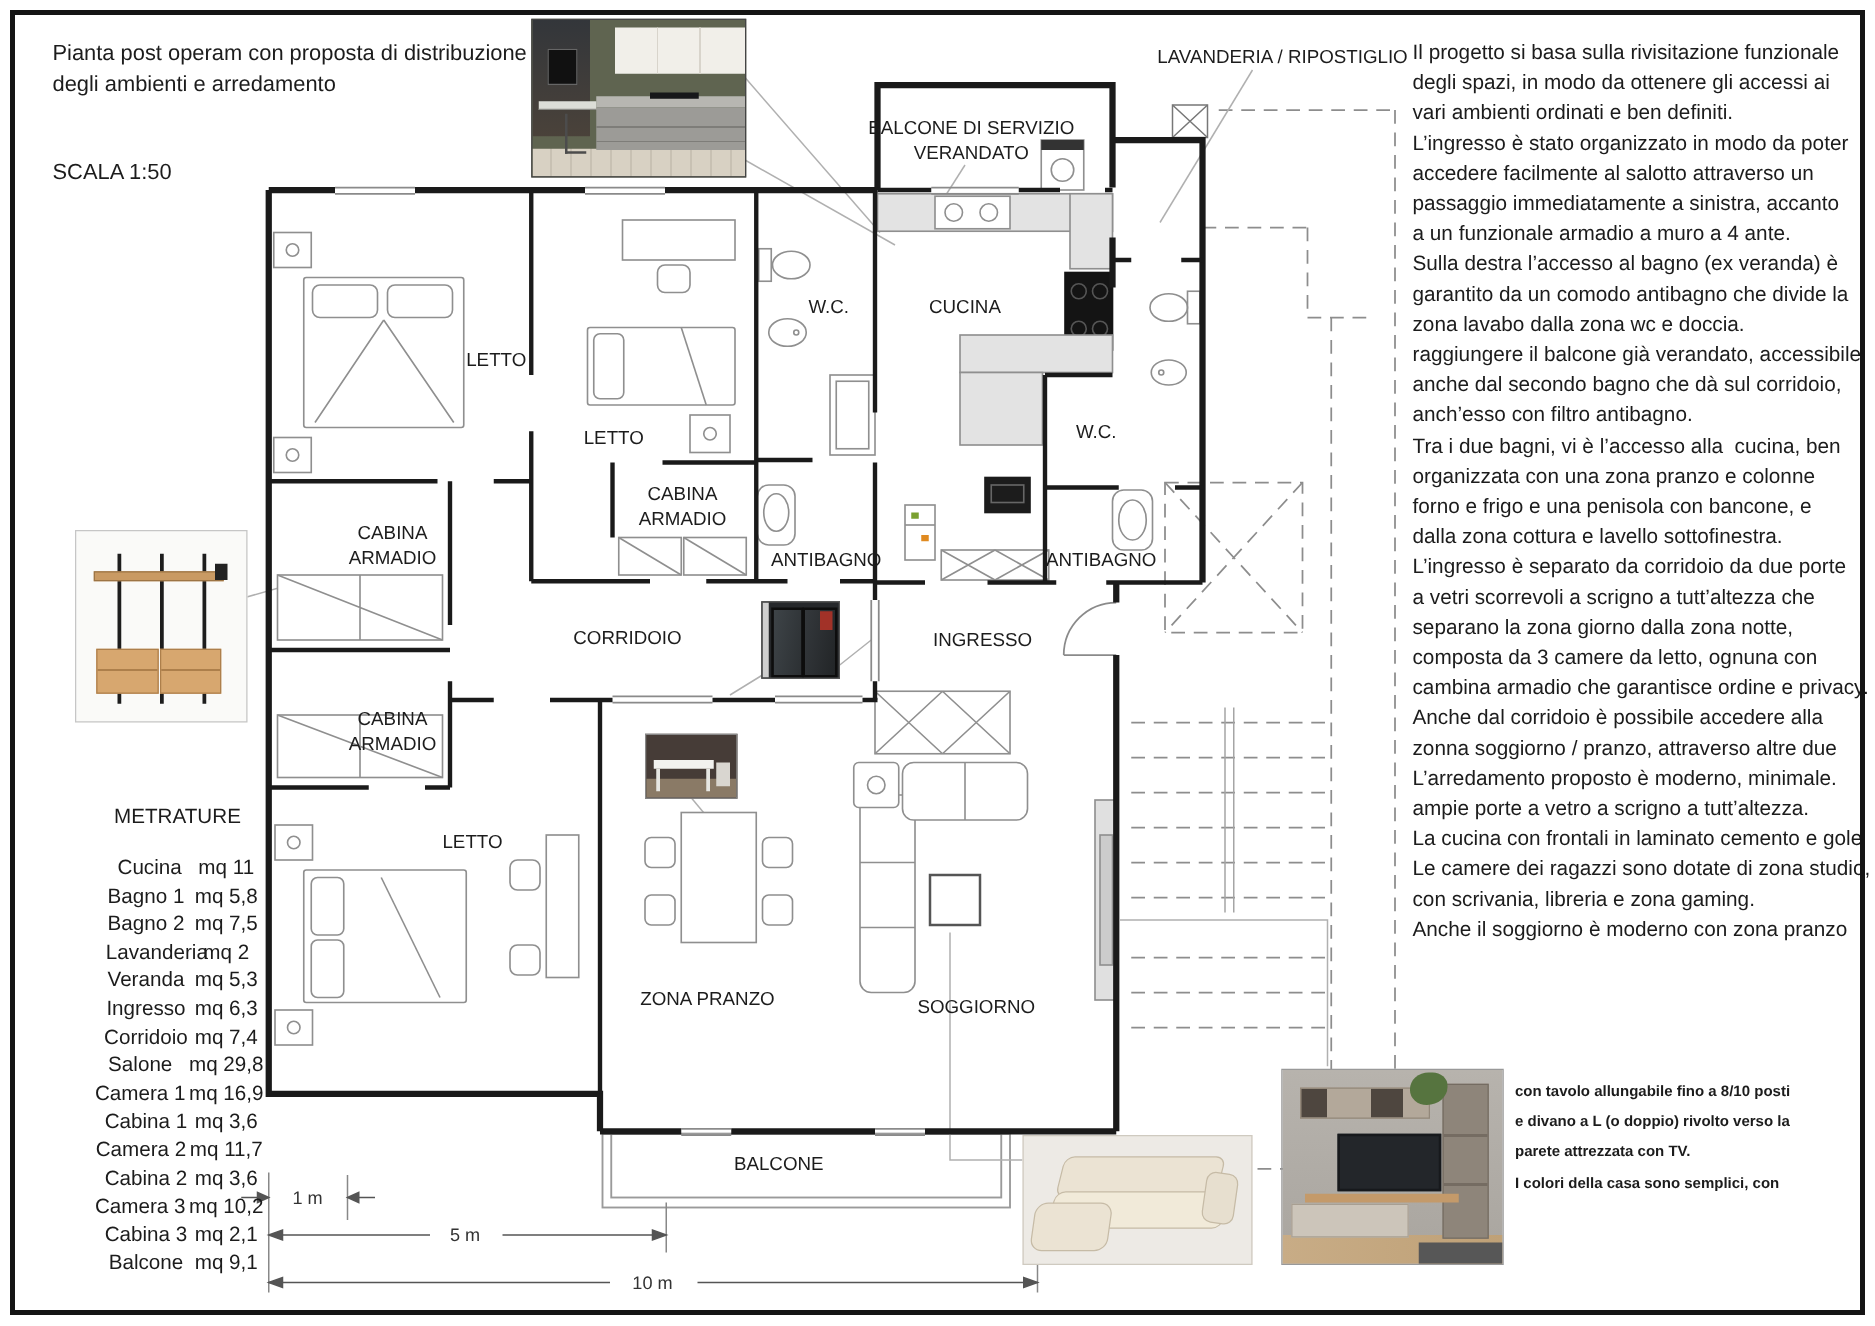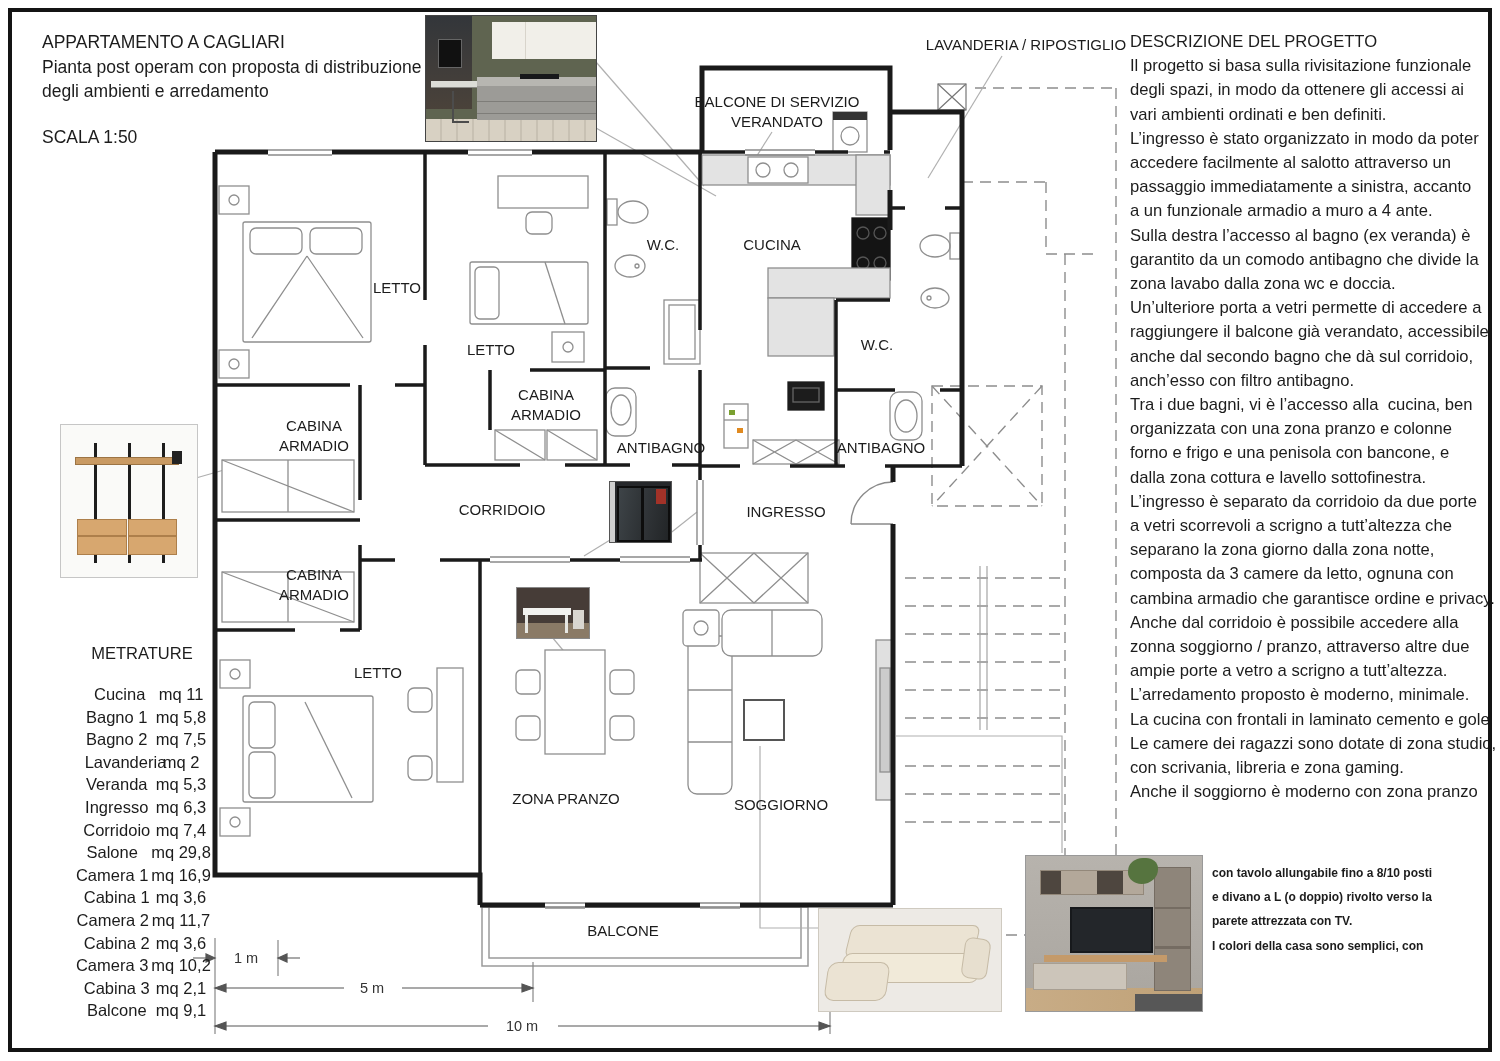--- a/index.html
+++ b/index.html
@@ -291,21 +291,20 @@
     <text x="786" y="517" text-anchor="middle">INGRESSO</text>
     <text x="314" y="580" text-anchor="middle">CABINA</text>
     <text x="314" y="600" text-anchor="middle">ARMADIO</text>
     <text x="378" y="678" text-anchor="middle">LETTO</text>
     <text x="566" y="804" text-anchor="middle">ZONA PRANZO</text>
     <text x="781" y="810" text-anchor="middle">SOGGIORNO</text>
     <text x="623" y="936" text-anchor="middle">BALCONE</text>
   </svg>
 
   <div class="abs header">
-    <div>APPARTAMENTO A CAGLIARI</div>
     <div>Pianta post operam con proposta di distribuzione</div>
     <div>degli ambienti e arredamento</div>
   </div>
   <div class="abs scala">SCALA 1:50</div>
 
   <div class="abs metrature">
     <div class="mtitle">METRATURE</div>
     <div>
 
     <div class="mrow"><span class="mname">Cucina</span><span class="mval">mq 11</span></div>
@@ -320,50 +319,48 @@
         <div class="mrow"><span class="mname">Cabina 1</span><span class="mval">mq 3,6</span></div>
         <div class="mrow"><span class="mname">Camera 2</span><span class="mval">mq 11,7</span></div>
         <div class="mrow"><span class="mname">Cabina 2</span><span class="mval">mq 3,6</span></div>
         <div class="mrow"><span class="mname">Camera 3</span><span class="mval">mq 10,2</span></div>
         <div class="mrow"><span class="mname">Cabina 3</span><span class="mval">mq 2,1</span></div>
         <div class="mrow"><span class="mname">Balcone</span><span class="mval">mq 9,1</span></div>
       </div>
   </div>
 
   <div class="abs desc">
-    <div class="desc-title">DESCRIZIONE DEL PROGETTO</div>
     <div>
 
     <div class="desc-line">Il progetto si basa sulla rivisitazione funzionale</div>
         <div class="desc-line">degli spazi, in modo da ottenere gli accessi ai</div>
         <div class="desc-line">vari ambienti ordinati e ben definiti.</div>
         <div class="desc-line">L’ingresso è stato organizzato in modo da poter</div>
         <div class="desc-line">accedere facilmente al salotto attraverso un</div>
         <div class="desc-line">passaggio immediatamente a sinistra, accanto</div>
         <div class="desc-line">a un funzionale armadio a muro a 4 ante.</div>
         <div class="desc-line">Sulla destra l’accesso al bagno (ex veranda) è</div>
         <div class="desc-line">garantito da un comodo antibagno che divide la</div>
         <div class="desc-line">zona lavabo dalla zona wc e doccia.</div>
-        <div class="desc-line">Un’ulteriore porta a vetri permette di accedere a</div>
         <div class="desc-line">raggiungere il balcone già verandato, accessibile</div>
         <div class="desc-line">anche dal secondo bagno che dà sul corridoio,</div>
         <div class="desc-line">anch’esso con filtro antibagno.</div>
         <div class="desc-line">Tra i due bagni, vi è l’accesso alla  cucina, ben</div>
         <div class="desc-line">organizzata con una zona pranzo e colonne</div>
         <div class="desc-line">forno e frigo e una penisola con bancone, e</div>
         <div class="desc-line">dalla zona cottura e lavello sottofinestra.</div>
         <div class="desc-line">L’ingresso è separato da corridoio da due porte</div>
         <div class="desc-line">a vetri scorrevoli a scrigno a tutt’altezza che</div>
         <div class="desc-line">separano la zona giorno dalla zona notte,</div>
         <div class="desc-line">composta da 3 camere da letto, ognuna con</div>
         <div class="desc-line">cambina armadio che garantisce ordine e privacy.</div>
         <div class="desc-line">Anche dal corridoio è possibile accedere alla</div>
         <div class="desc-line">zonna soggiorno / pranzo, attraverso altre due</div>
+        <div class="desc-line">L’arredamento proposto è moderno, minimale.</div>
         <div class="desc-line">ampie porte a vetro a scrigno a tutt’altezza.</div>
-        <div class="desc-line">L’arredamento proposto è moderno, minimale.</div>
         <div class="desc-line">La cucina con frontali in laminato cemento e gole</div>
         <div class="desc-line">Le camere dei ragazzi sono dotate di zona studio,</div>
         <div class="desc-line">con scrivania, libreria e zona gaming.</div>
         <div class="desc-line">Anche il soggiorno è moderno con zona pranzo</div>
       </div>
   </div>
   <div class="abs desc-tail">
 
   <div class="desc-line">con tavolo allungabile fino a 8/10 posti</div>
       <div class="desc-line">e divano a L (o doppio) rivolto verso la</div>

